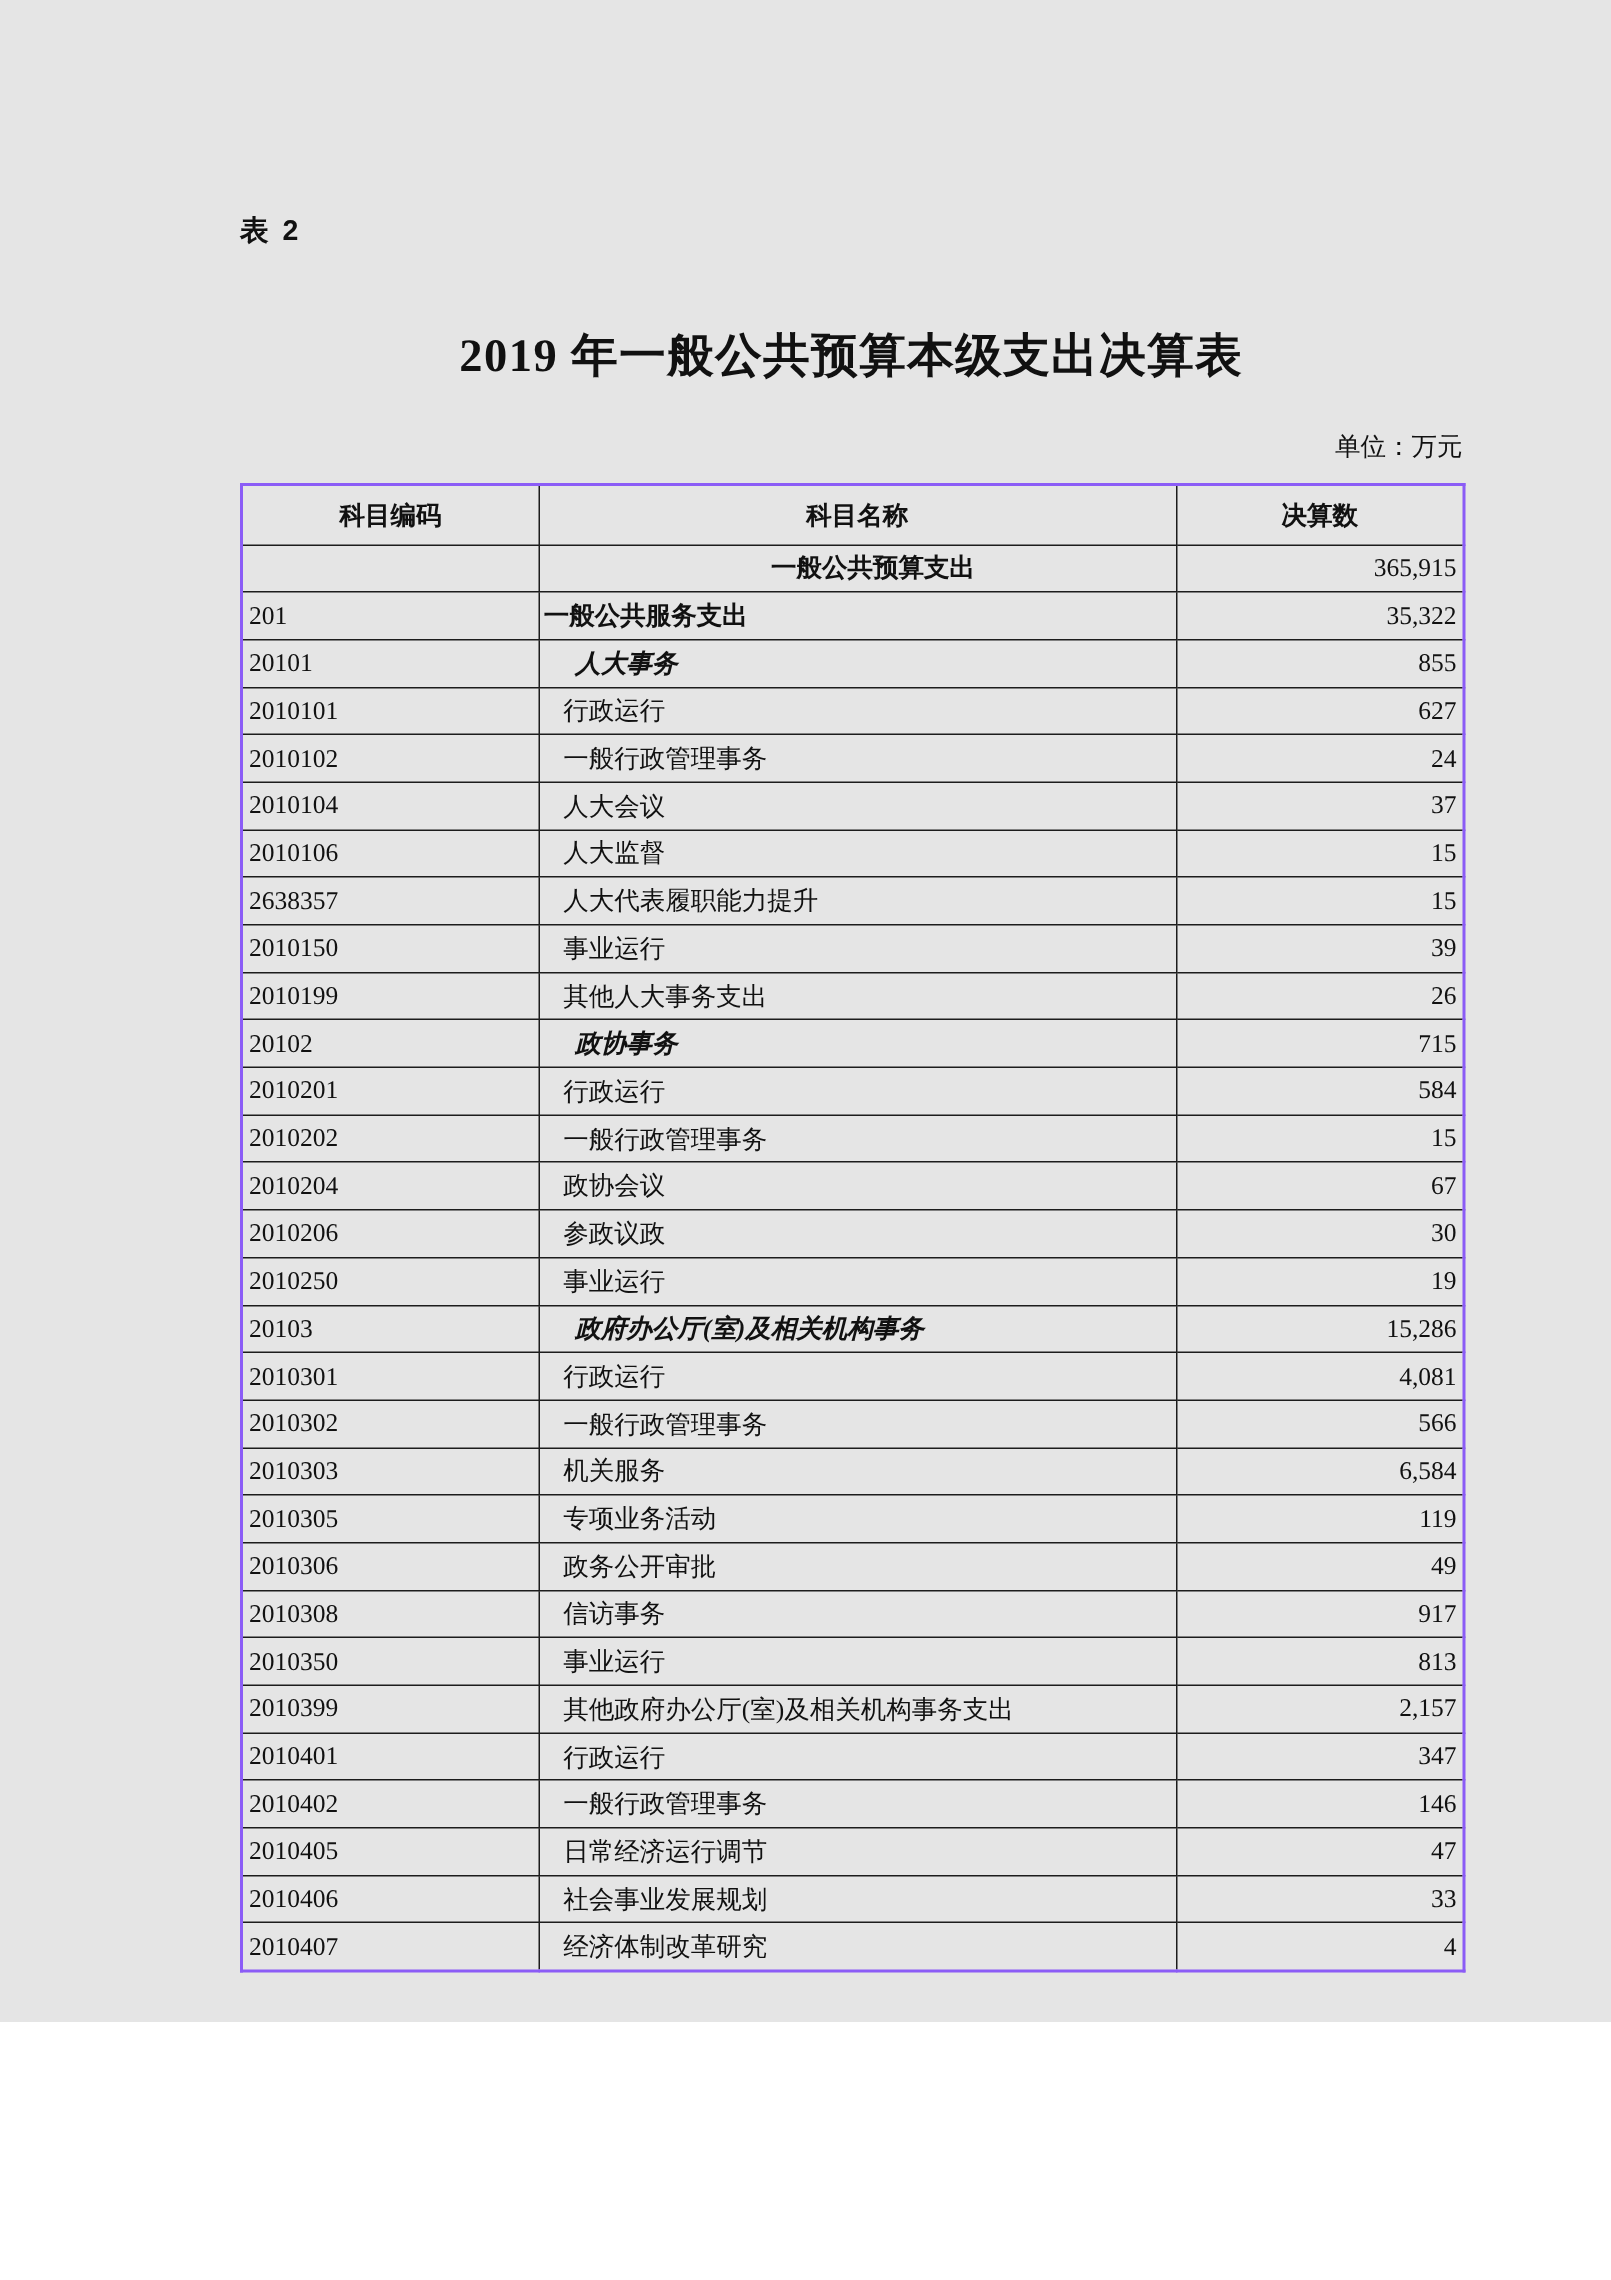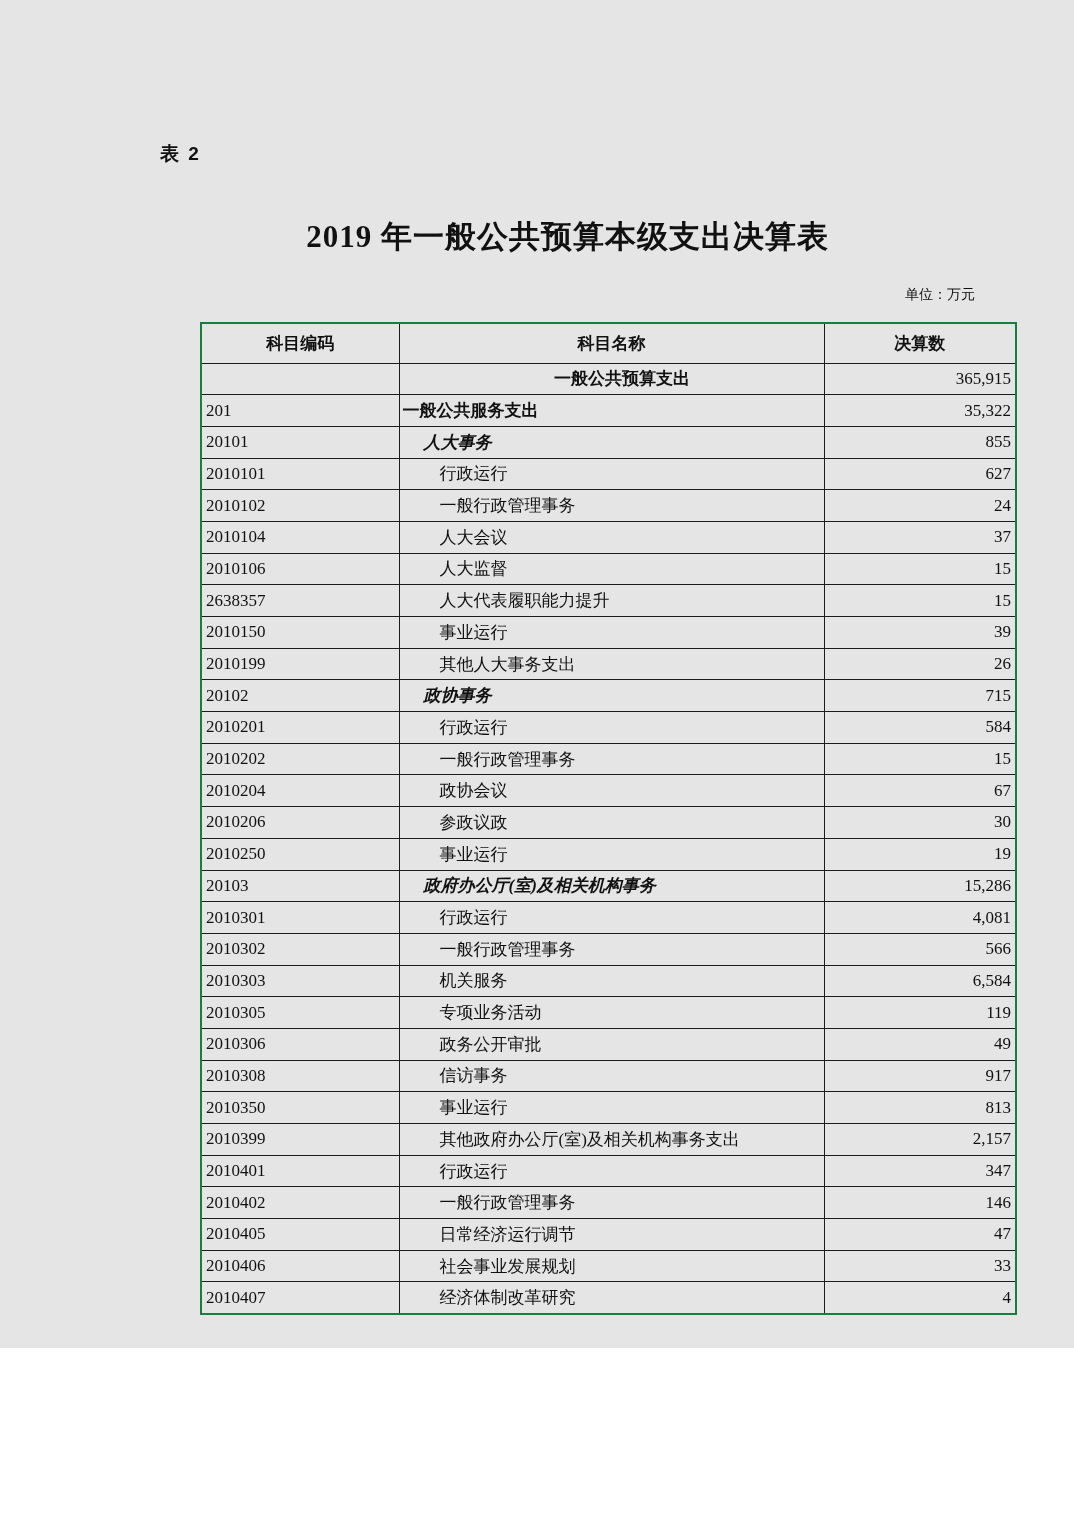--- a/index.html
+++ b/index.html
@@ -34,55 +34,55 @@
     font-weight: bold;
     font-size: 31px;
     letter-spacing: 1px;
   }
   .unit-note {
     position: absolute;
     left: 160px;
     top: 286px;
     width: 815px;
     text-align: right;
-    font-size: 14px;
+    font-size: 17px;
   }
   table.budget {
     position: absolute;
     left: 160px;
     top: 322px;
     width: 815px;
     border-collapse: collapse;
     table-layout: fixed;
     font-size: 17px;
   }
   table.budget th, table.budget td {
     border: 1px solid #1c1c1c;
     padding: 0 4px;
     overflow: hidden;
     white-space: nowrap;
   }
-  table.budget { border: 2px solid #15803d; margin-left: 40px; }
+  table.budget { border: 2px solid #8b5cf6; }
   table.budget thead tr { height: 40px; }
   table.budget thead th {
     font-weight: bold;
     text-align: center;
     font-size: 17px;
   }
   table.budget tbody tr { height: 31.7px; }
   col.c-code  { width: 198px; }
   col.c-name  { width: 425px; }
   col.c-value { width: 192px; }
   td.col-code  { text-align: left; padding-left: 4px; }
   td.col-name  { text-align: left; }
   td.col-value { text-align: right; padding-right: 8px; }
   tr.total  td.col-name { text-align: center; font-weight: bold; padding-left: 25px; }
   tr.level1 td.col-name { font-weight: bold; padding-left: 3px; }
   tr.level2 td.col-name { font-weight: bold; padding-left: 24px; font-style: italic; }
-  tr.level3 td.col-name { font-weight: normal; padding-left: 40px; }
+  tr.level3 td.col-name { font-weight: normal; padding-left: 16px; }
   .page-number {
     position: absolute;
     left: 162px;
     top: 1386px;
     font-size: 20px;
     letter-spacing: 4px;
   }
 </style>
 </head>
 <body>

